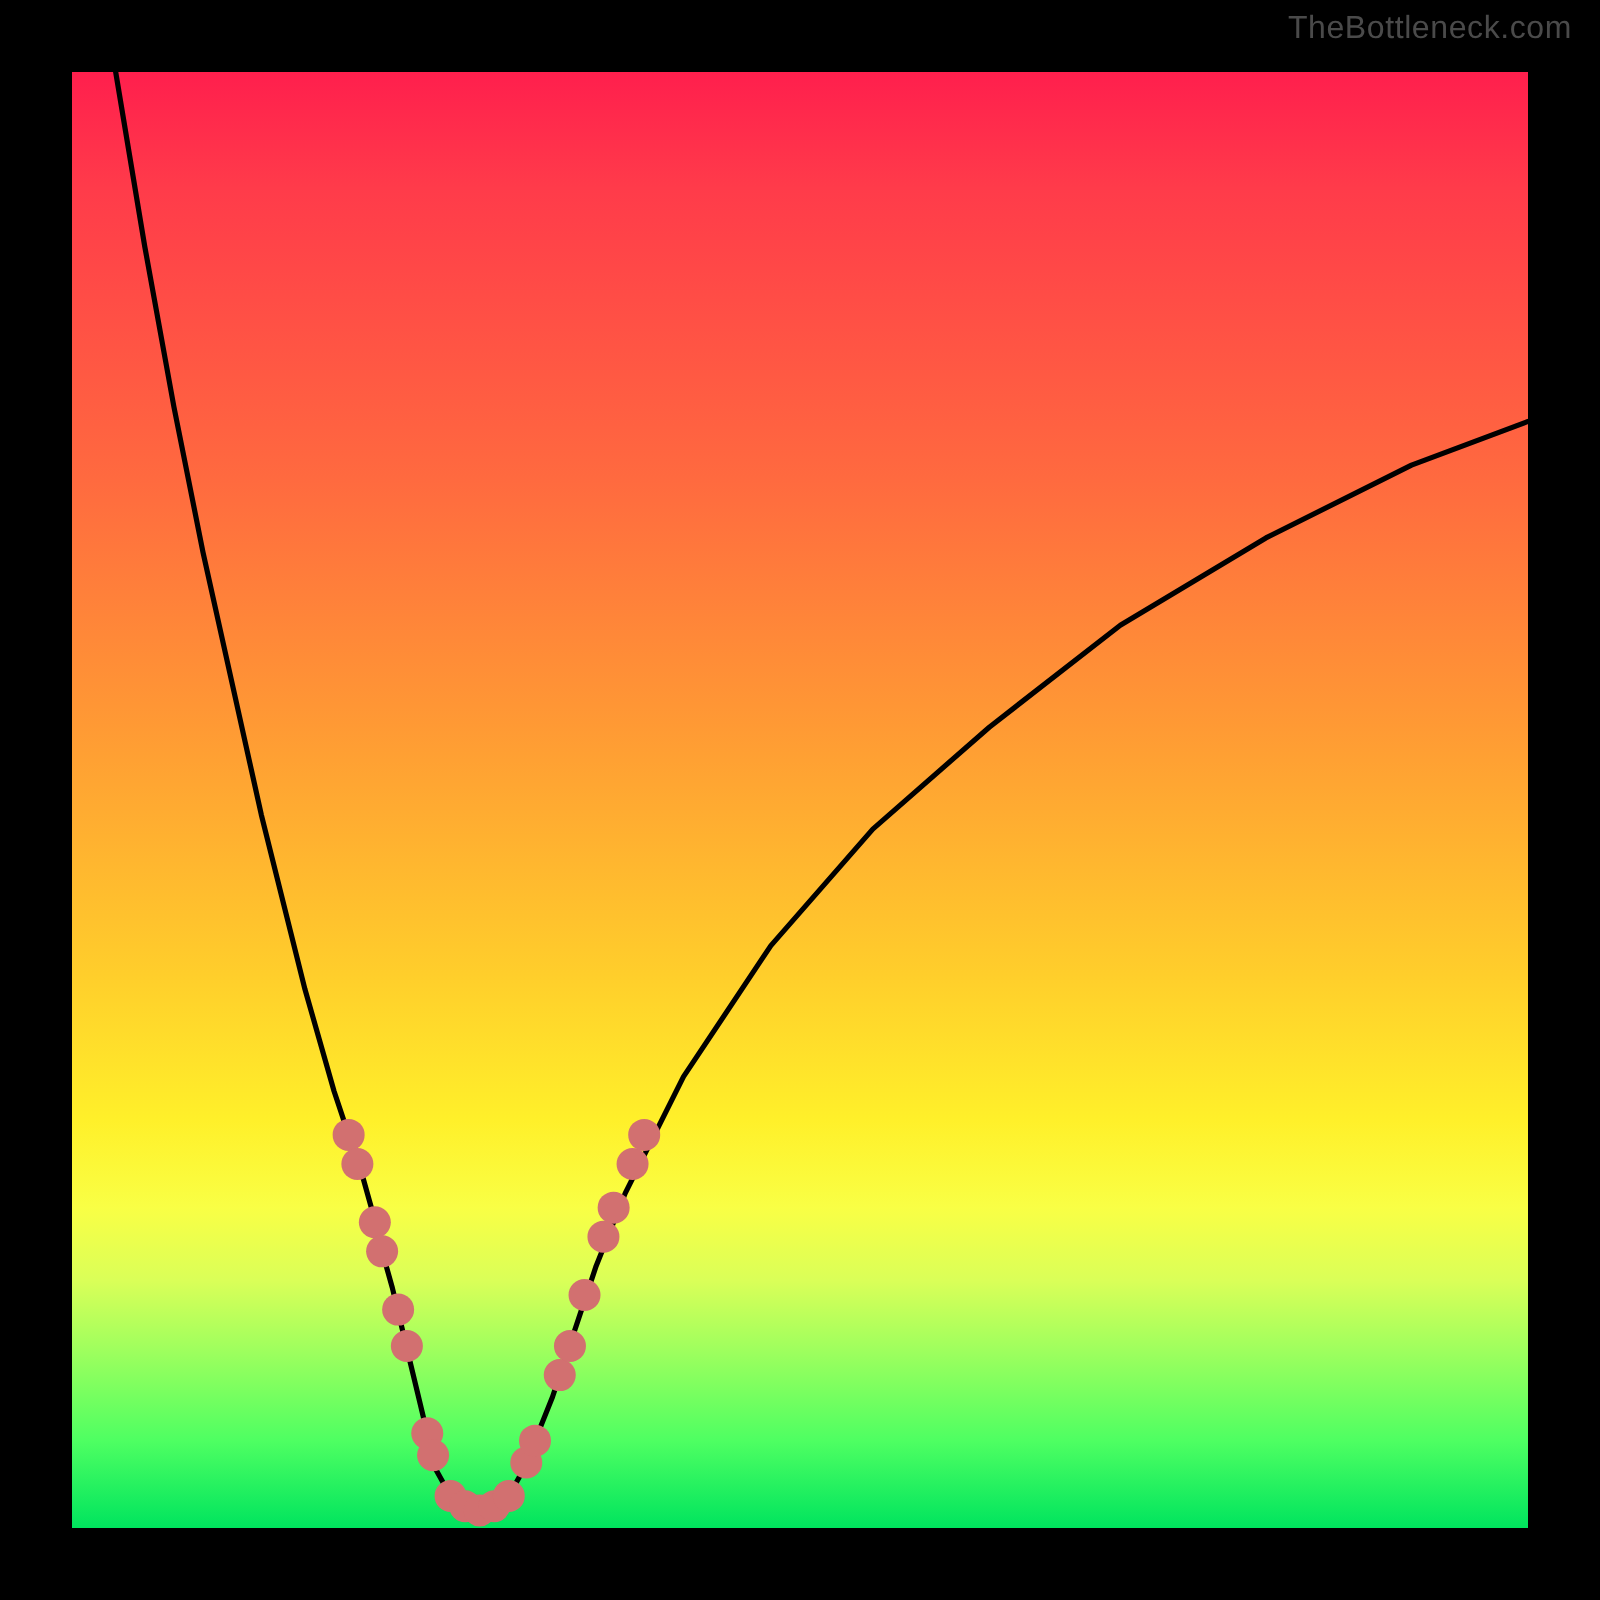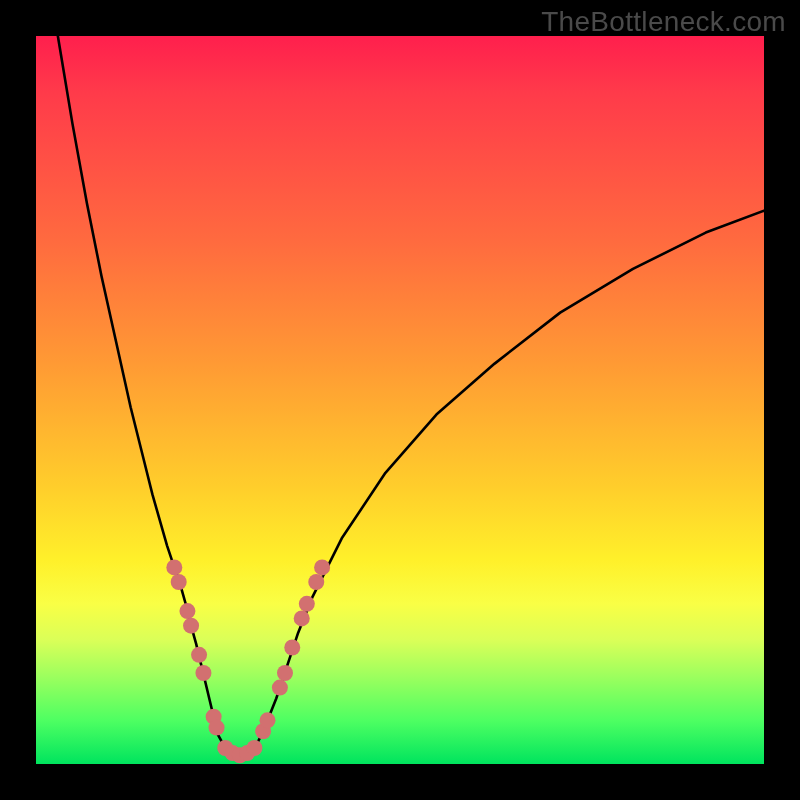--- a/index.html
+++ b/index.html
@@ -39,21 +39,21 @@
       #9cff5e 88%,
       #4eff62 94%,
       #00e45e 100%
     );
   }
   .attribution {
     position: absolute;
     top: 6px;
     right: 14px;
     color: #4a4a4a;
-    font-size: 28px;
+    font-size: 16px;
     font-weight: 400;
     letter-spacing: 0.3px;
     user-select: none;
   }
   svg.curve-layer {
     position: absolute;
     top: 36px;
     left: 36px;
     width: 728px;
     height: 728px;

